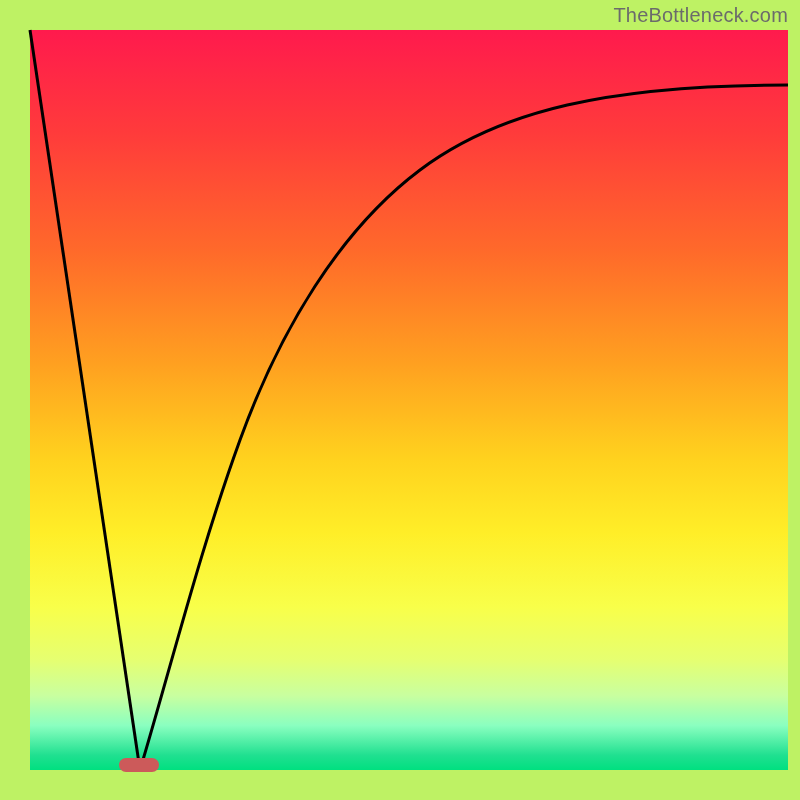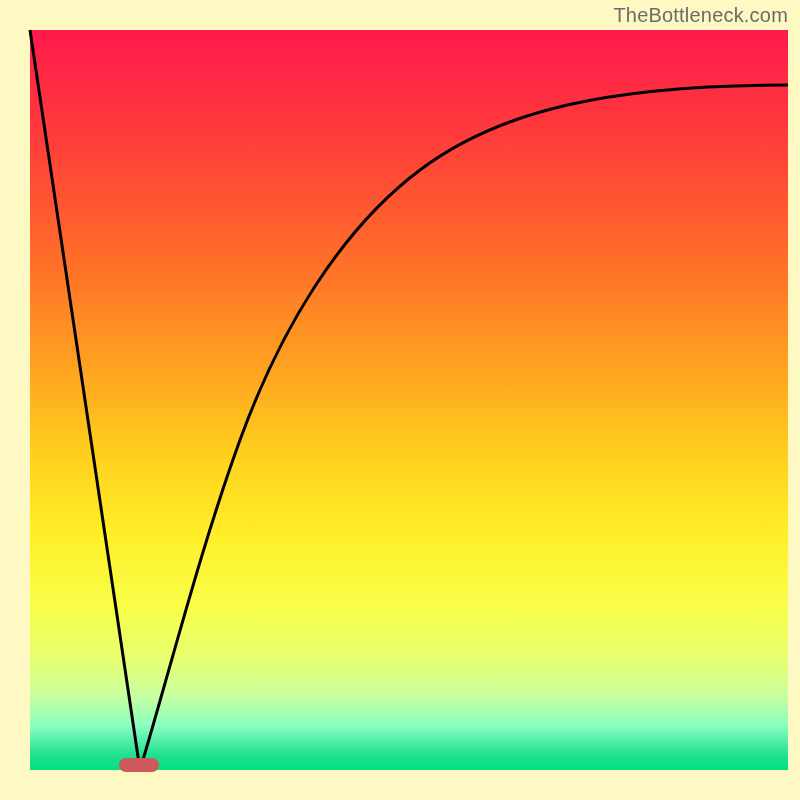--- a/index.html
+++ b/index.html
@@ -1,17 +1,17 @@
 <!DOCTYPE html>
 <html><head>
 <meta charset="utf-8">
 <style>
   * { margin: 0; padding: 0; box-sizing: border-box; }
   body { width: 800px; height: 800px; overflow: hidden; background: #000; position: relative; font-family: Arial, sans-serif; }
-  .frame { position: absolute; top: 0; left: 0; width: 800px; height: 800px; background: #fef9c3; }
+  .frame { position: absolute; top: 0; left: 0; width: 800px; height: 800px; background: #bef264; }
   .plot-area {
     position: absolute;
     top: 30px;
     left: 30px;
     width: 758px;
     height: 740px;
     background: linear-gradient(to bottom,
       #ff1a4d 0%,
       #ff3b3b 14%,
       #ff6a2a 30%,

